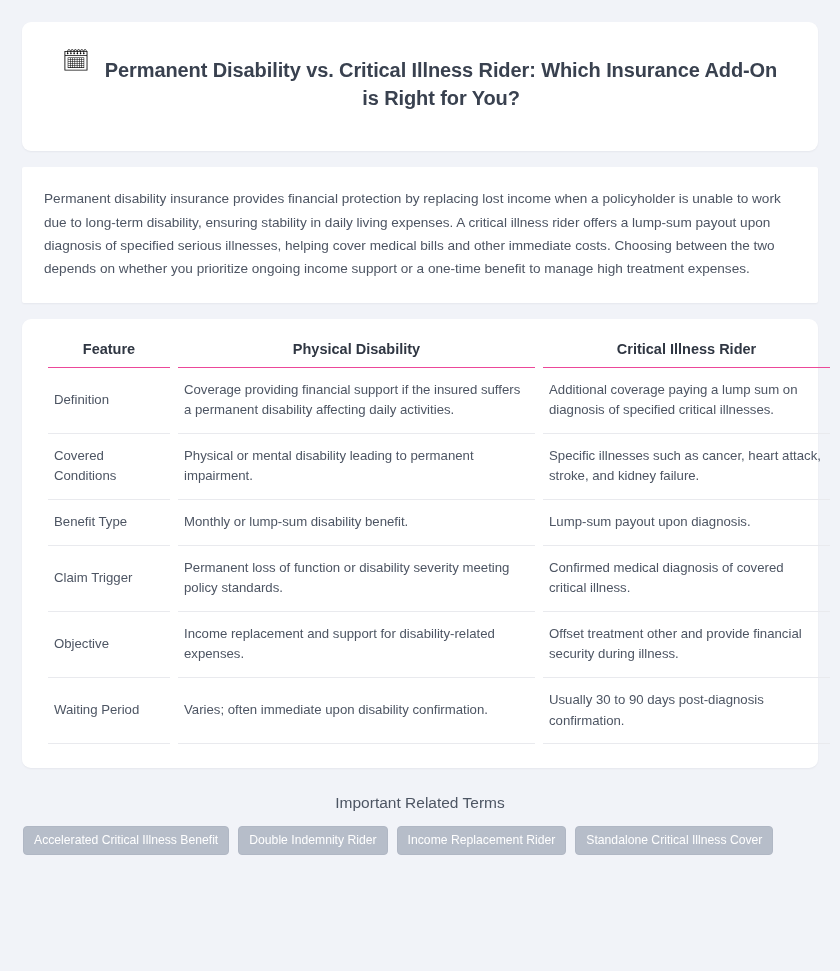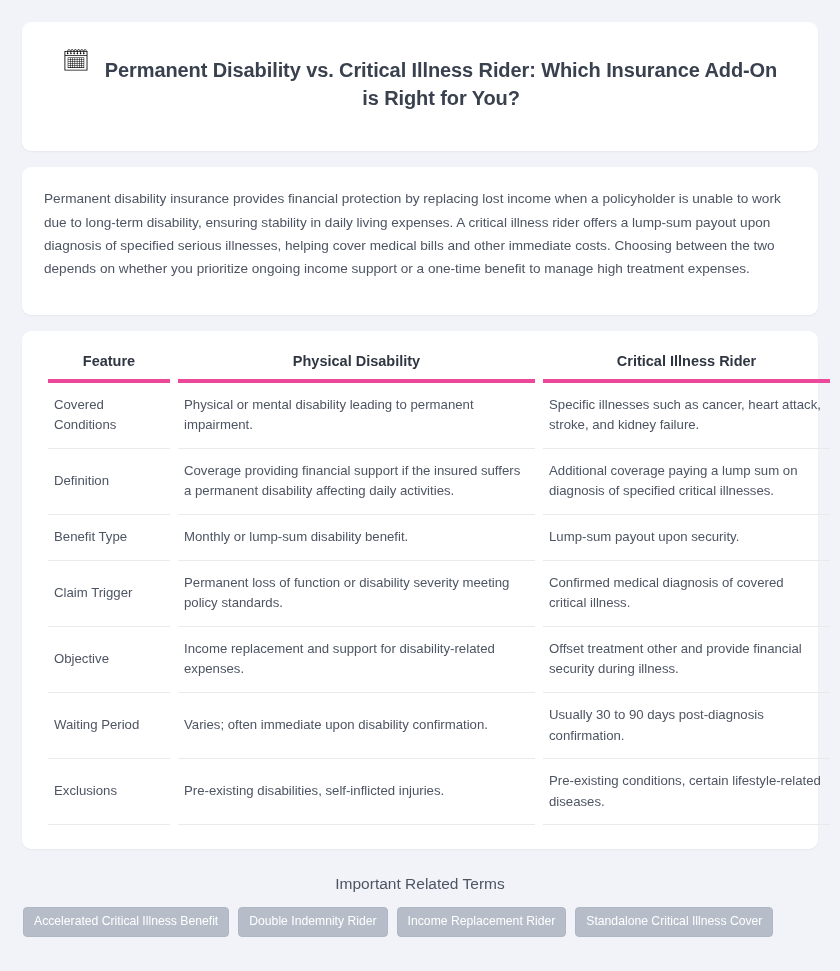--- a/index.html
+++ b/index.html
@@ -49,22 +49,22 @@
     font-weight: 600;
     color: #39414f;
     line-height: 1.36;
     text-align: center;
     max-width: 680px;
     letter-spacing: -0.1px;
   }
   
   .intro-card {
     background: #ffffff;
-    border-radius: 9px;
-    padding: 20px 20px 34px 20px;
+    border-radius: 2px;
+    padding: 20px 20px 22px 20px;
     box-shadow: 0 1px 2px rgba(16,24,40,0.05);
     margin-bottom: 16px;
   }
   .intro-text {
     font-size: 13.6px;
     line-height: 1.72;
     color: #4d5563;
     margin: 0;
     text-align: left;
     padding: 0 2px;
@@ -81,21 +81,21 @@
     width: 100%;
     border-collapse: separate;
     border-spacing: 8px 0;
     table-layout: fixed;
   }
   table.cmp th {
     font-size: 14.5px;
     font-weight: bold;
     color: #2f3642;
     padding: 6px 6px 10px 6px;
-    border-bottom: 4px solid #ec4899;
+    border-bottom: 1px solid #ec4899;
     text-align: center;
     vertical-align: bottom;
   }
   table.cmp td {
     font-size: 13.2px;
     color: #4d5563;
     line-height: 1.56;
     padding: 12px 6px 12px 6px;
     border-bottom: 1px solid #e9eaee;
     vertical-align: middle;
@@ -159,53 +159,48 @@
       </colgroup>
       <thead>
         <tr>
           <th>Feature</th>
           <th>Physical Disability</th>
           <th>Critical Illness Rider</th>
         </tr>
       </thead>
       <tbody id="table-body">
           <tr>
+            <td class="feat">Definition</td>
+            <td>Coverage providing financial support if the insured suffers a permanent disability affecting daily activities.</td>
+            <td>Additional coverage paying a lump sum on diagnosis of specified critical illnesses.</td>
+          </tr>
+          <tr>
             <td class="feat">Covered Conditions</td>
             <td>Physical or mental disability leading to permanent impairment.</td>
             <td>Specific illnesses such as cancer, heart attack, stroke, and kidney failure.</td>
           </tr>
           <tr>
-            <td class="feat">Definition</td>
-            <td>Coverage providing financial support if the insured suffers a permanent disability affecting daily activities.</td>
-            <td>Additional coverage paying a lump sum on diagnosis of specified critical illnesses.</td>
-          </tr>
-          <tr>
             <td class="feat">Benefit Type</td>
             <td>Monthly or lump-sum disability benefit.</td>
-            <td>Lump-sum payout upon security.</td>
+            <td>Lump-sum payout upon diagnosis.</td>
           </tr>
           <tr>
             <td class="feat">Claim Trigger</td>
             <td>Permanent loss of function or disability severity meeting policy standards.</td>
             <td>Confirmed medical diagnosis of covered critical illness.</td>
           </tr>
           <tr>
             <td class="feat">Objective</td>
             <td>Income replacement and support for disability-related expenses.</td>
             <td>Offset treatment other and provide financial security during illness.</td>
           </tr>
           <tr>
             <td class="feat">Waiting Period</td>
             <td>Varies; often immediate upon disability confirmation.</td>
             <td>Usually 30 to 90 days post-diagnosis confirmation.</td>
-          </tr>
-          <tr>
-            <td class="feat">Exclusions</td>
-            <td>Pre-existing disabilities, self-inflicted injuries.</td>
-            <td>Pre-existing conditions, certain lifestyle-related diseases.</td>
           </tr>
         </tbody>
     </table>
   </div>
 
   <div class="tags-section">
     <h2 class="tags-title">Important Related Terms</h2>
     <div class="tags-wrap" id="tags-wrap">
         <span class="tag">Accelerated Critical Illness Benefit</span>
         <span class="tag">Double Indemnity Rider</span>

